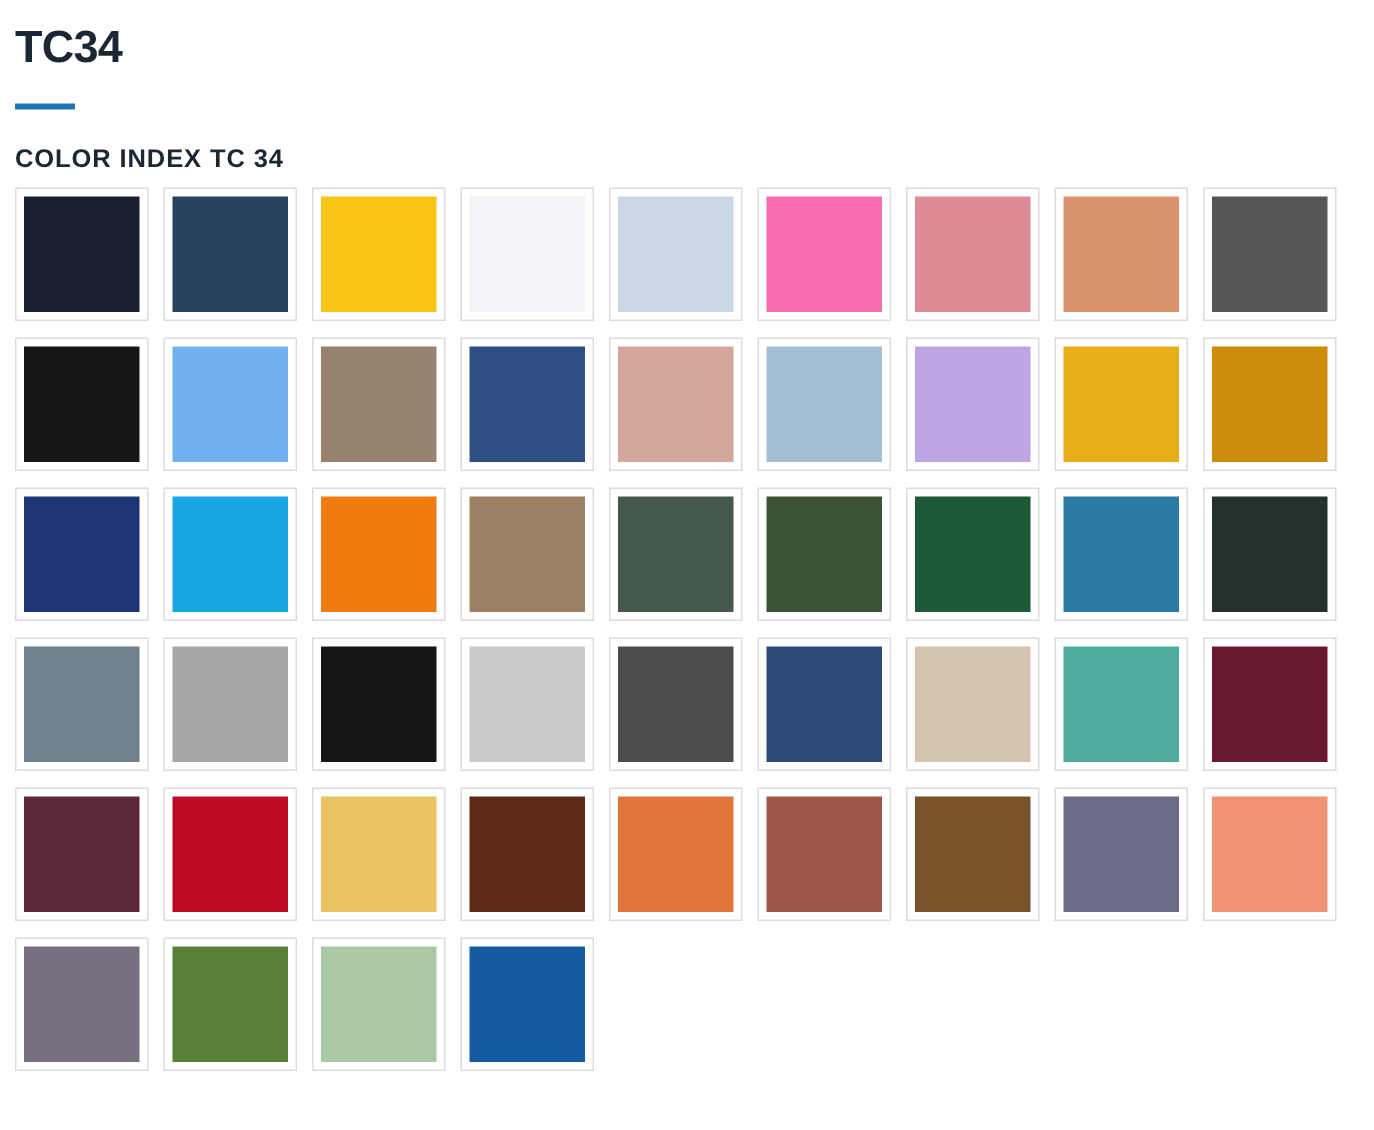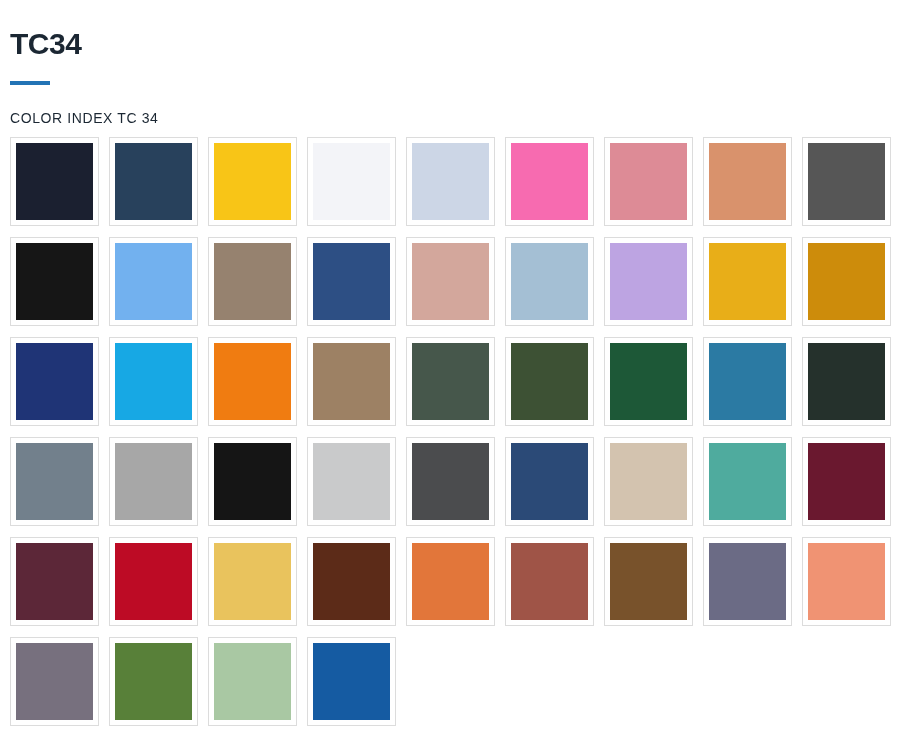--- a/index.html
+++ b/index.html
@@ -13,41 +13,41 @@
     overflow: hidden;
   }
   body {
     font-family: "Liberation Sans", sans-serif;
     color: #1b2733;
   }
   .page {
     width: 916px;
     height: 753px;
     position: relative;
-    padding: 12px 10px;
+    padding: 0 10px;
   }
   .page-title {
     font-size: 30px;
     font-weight: bold;
     letter-spacing: -0.5px;
     color: #1b2733;
     margin: 0;
     padding-top: 14px;
     line-height: 36px;
   }
   .accent-bar {
     width: 40px;
     height: 4px;
     background: #2273b5;
     margin-top: 19px;
     margin-bottom: 0;
   }
   .section-label {
-    font-size: 14px;
-    font-weight: normal;
+    font-size: 17px;
+    font-weight: bold;
     letter-spacing: 0.6px;
     color: #1b2733;
     margin-top: 26px;
     line-height: 14px;
   }
   .swatch-grid {
     margin-top: 12px;
     display: flex;
     flex-wrap: wrap;
     gap: 0px;

